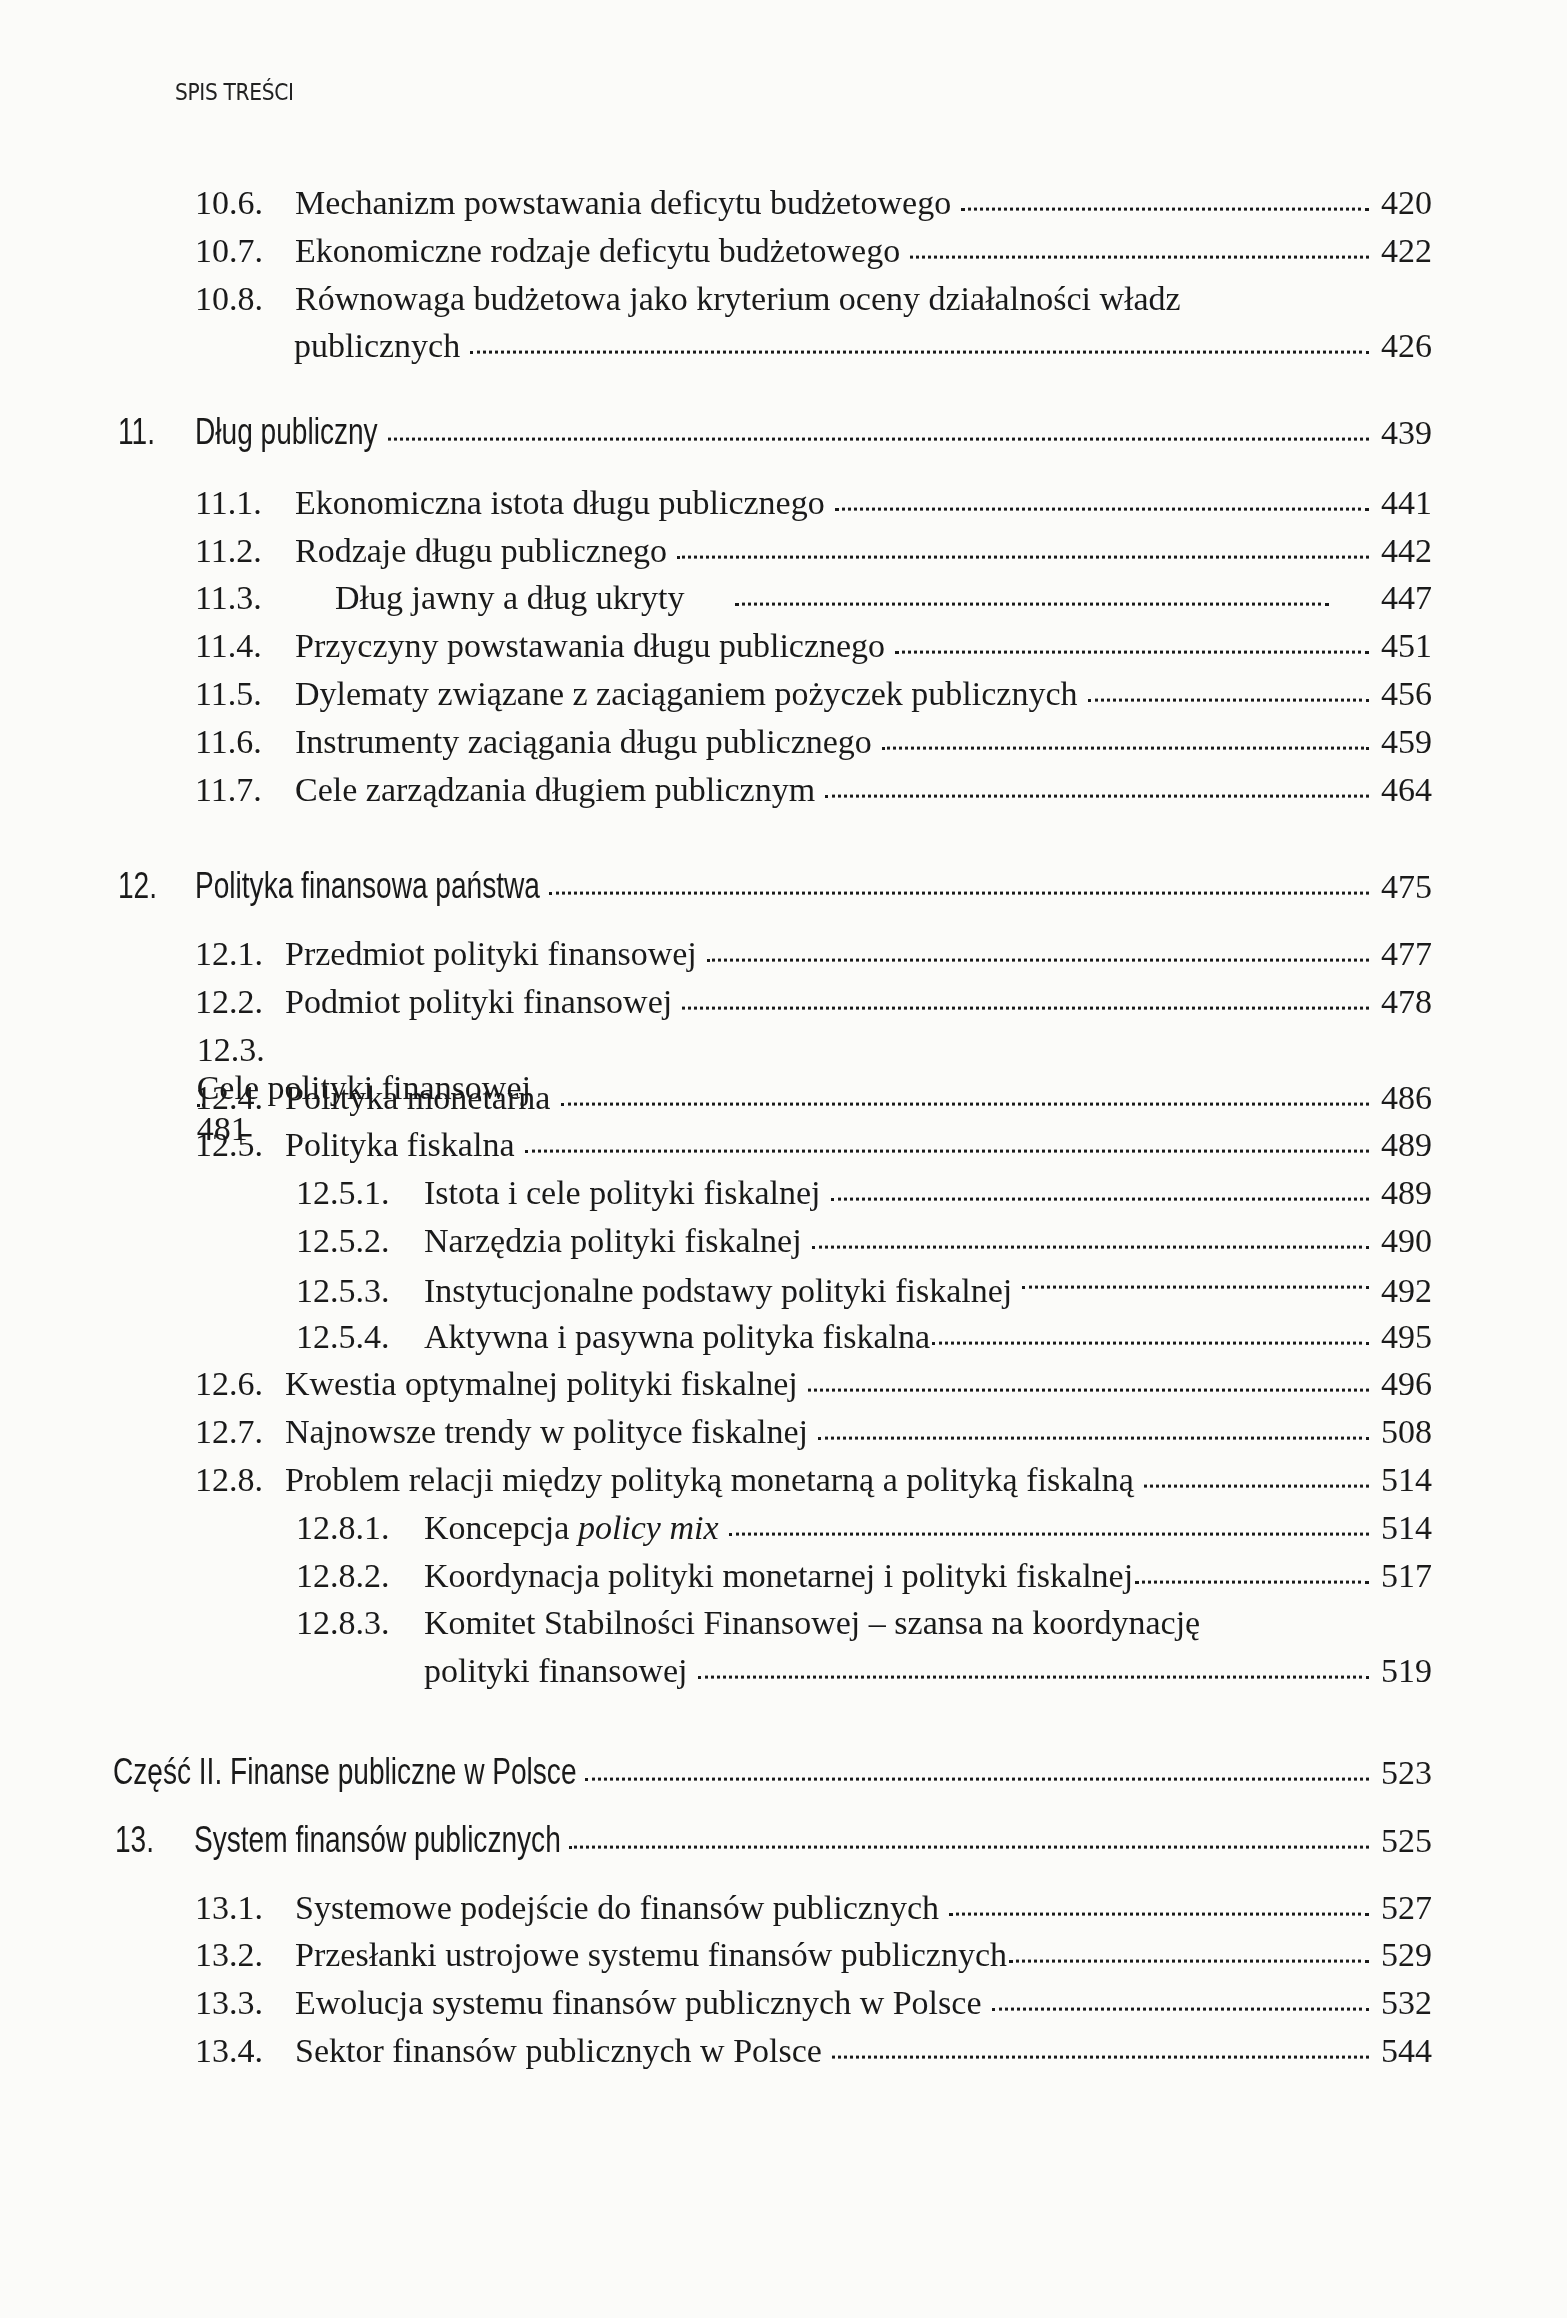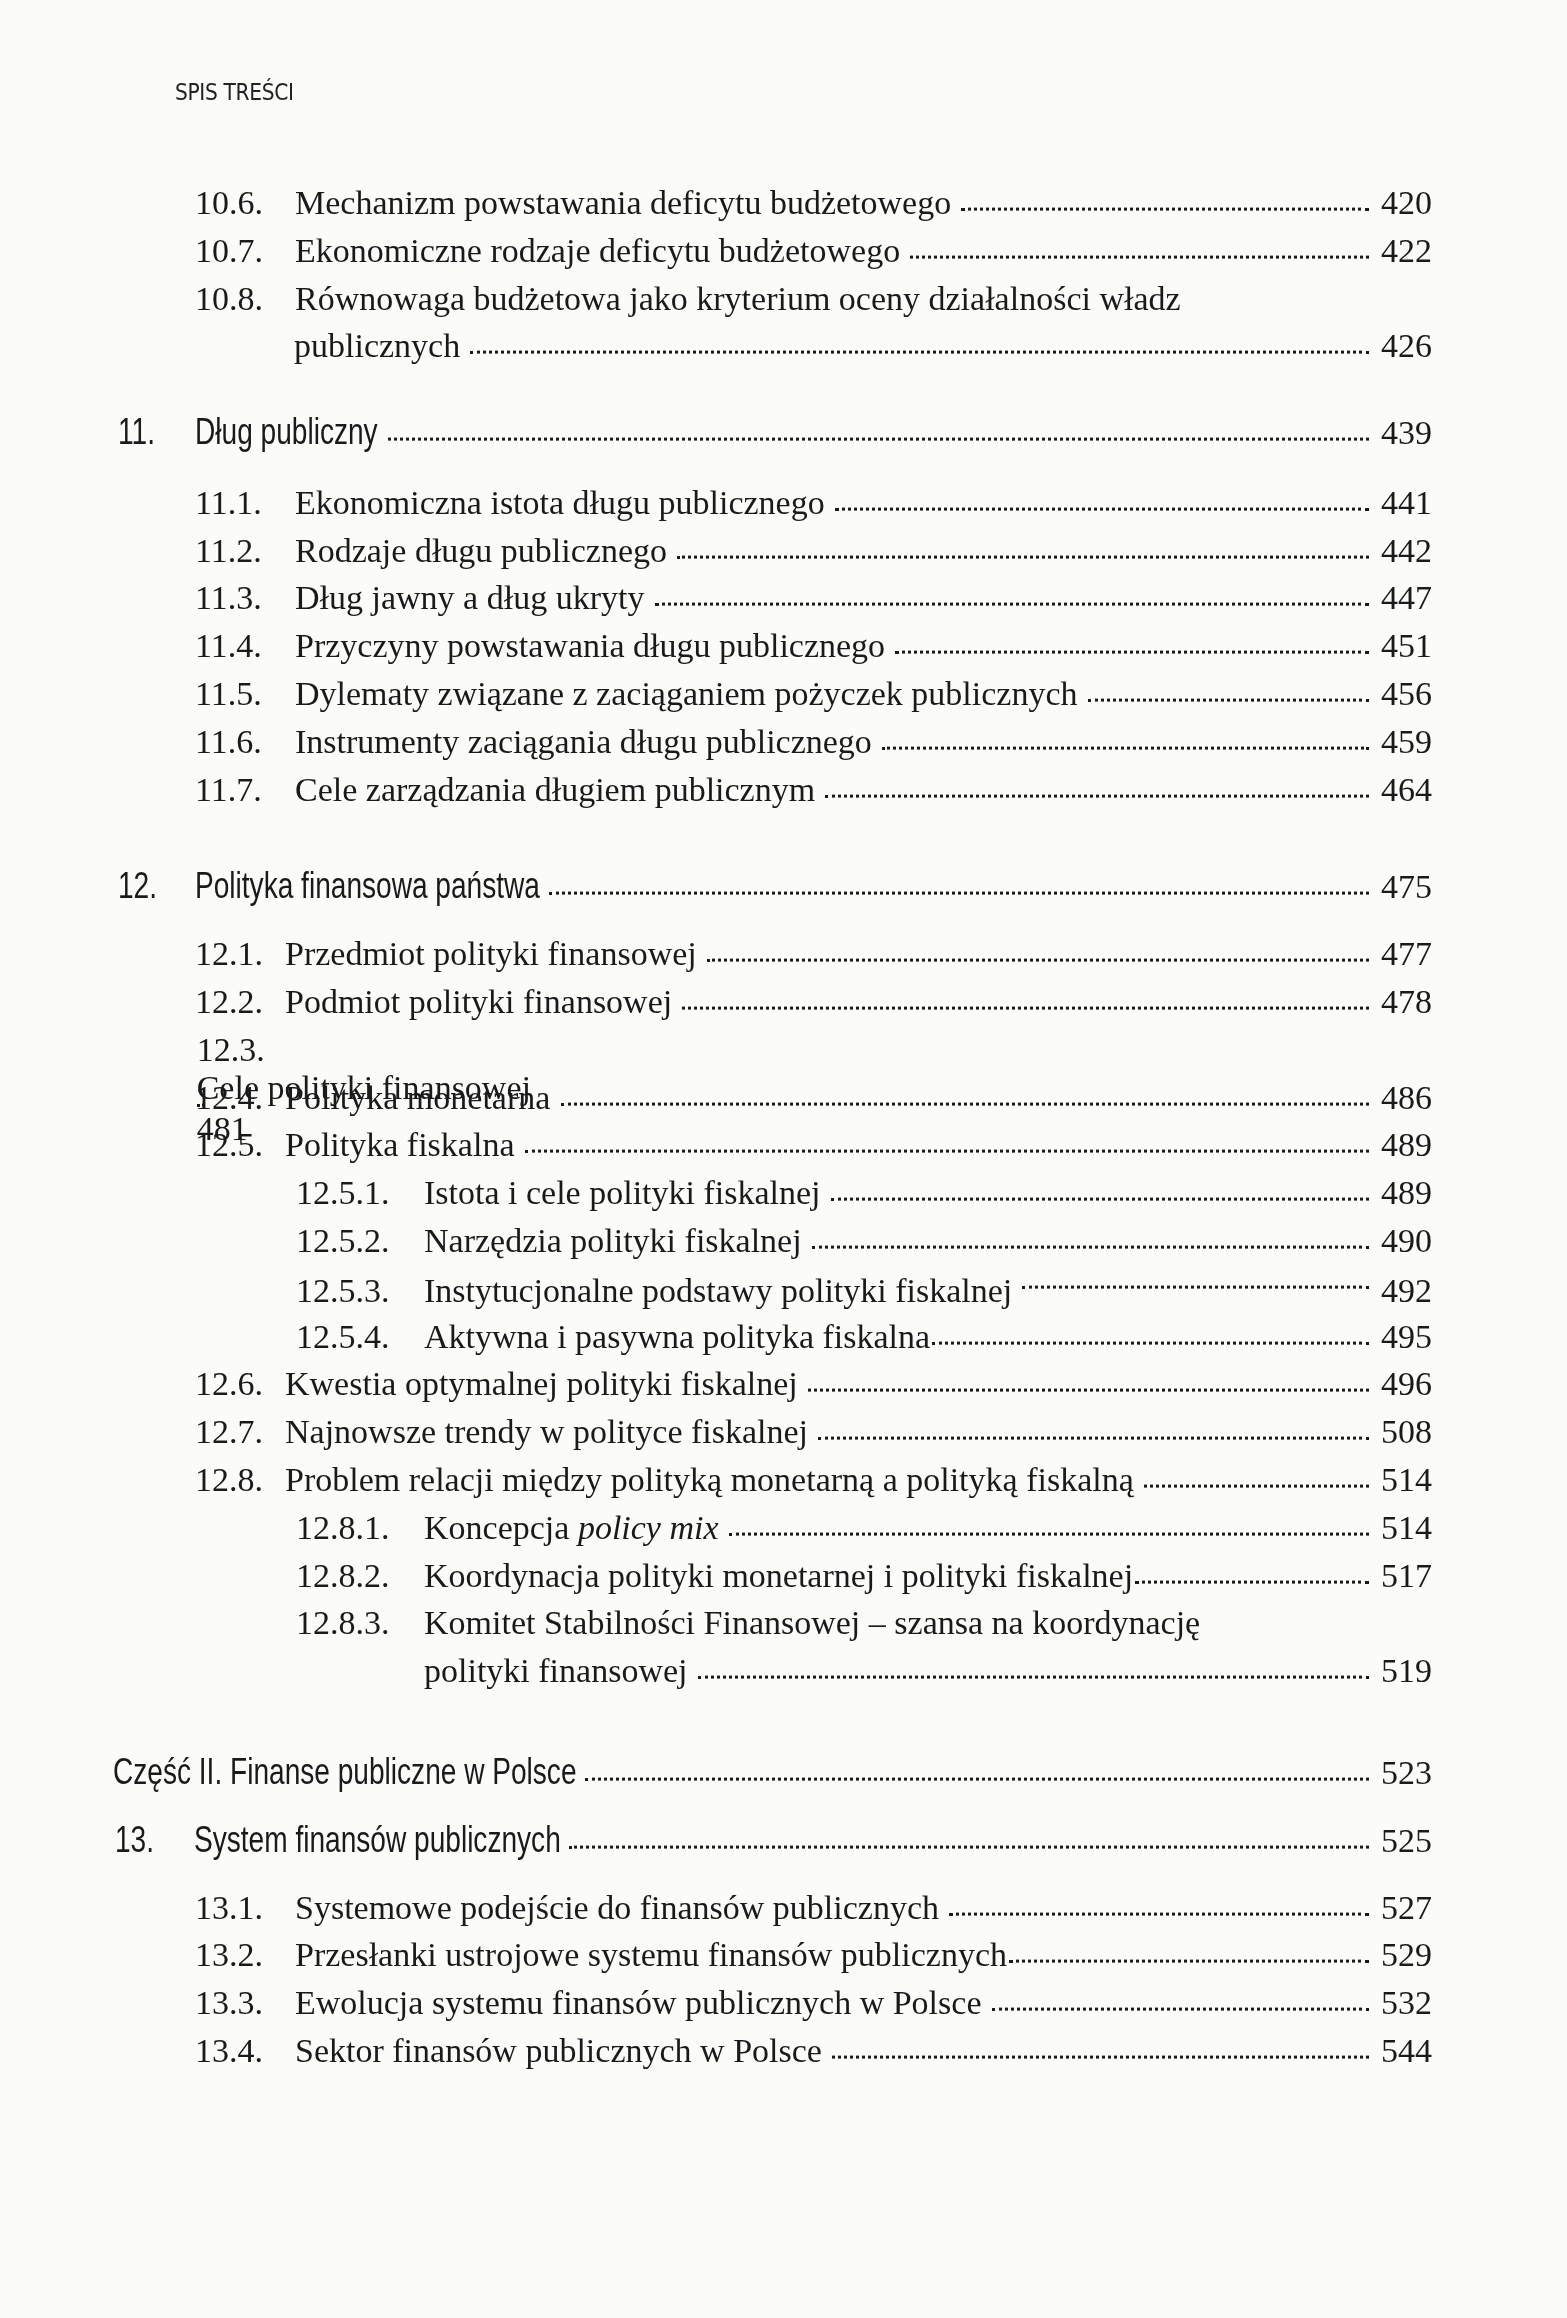--- a/index.html
+++ b/index.html
@@ -96,21 +96,21 @@
   <span class="title">Ekonomiczna istota długu publicznego</span>
   <span class="leader"></span>
   <span class="page">441</span>
 </div>
 <div class="row serif" style="left:195px; top:532px;">
   <span class="num" style="width:100px">11.2.</span>
   <span class="title">Rodzaje długu publicznego</span>
   <span class="leader"></span>
   <span class="page">442</span>
 </div>
-<div class="row serif" style="left:195px; top:579px;">
+<div class="row serif" style="left:195px; top:579px;gap:40px;">
   <span class="num" style="width:100px">11.3.</span>
   <span class="title">Dług jawny a dług ukryty</span>
   <span class="leader"></span>
   <span class="page">447</span>
 </div>
 <div class="row serif" style="left:195px; top:627px;">
   <span class="num" style="width:100px">11.4.</span>
   <span class="title">Przyczyny powstawania długu publicznego</span>
   <span class="leader"></span>
   <span class="page">451</span>

